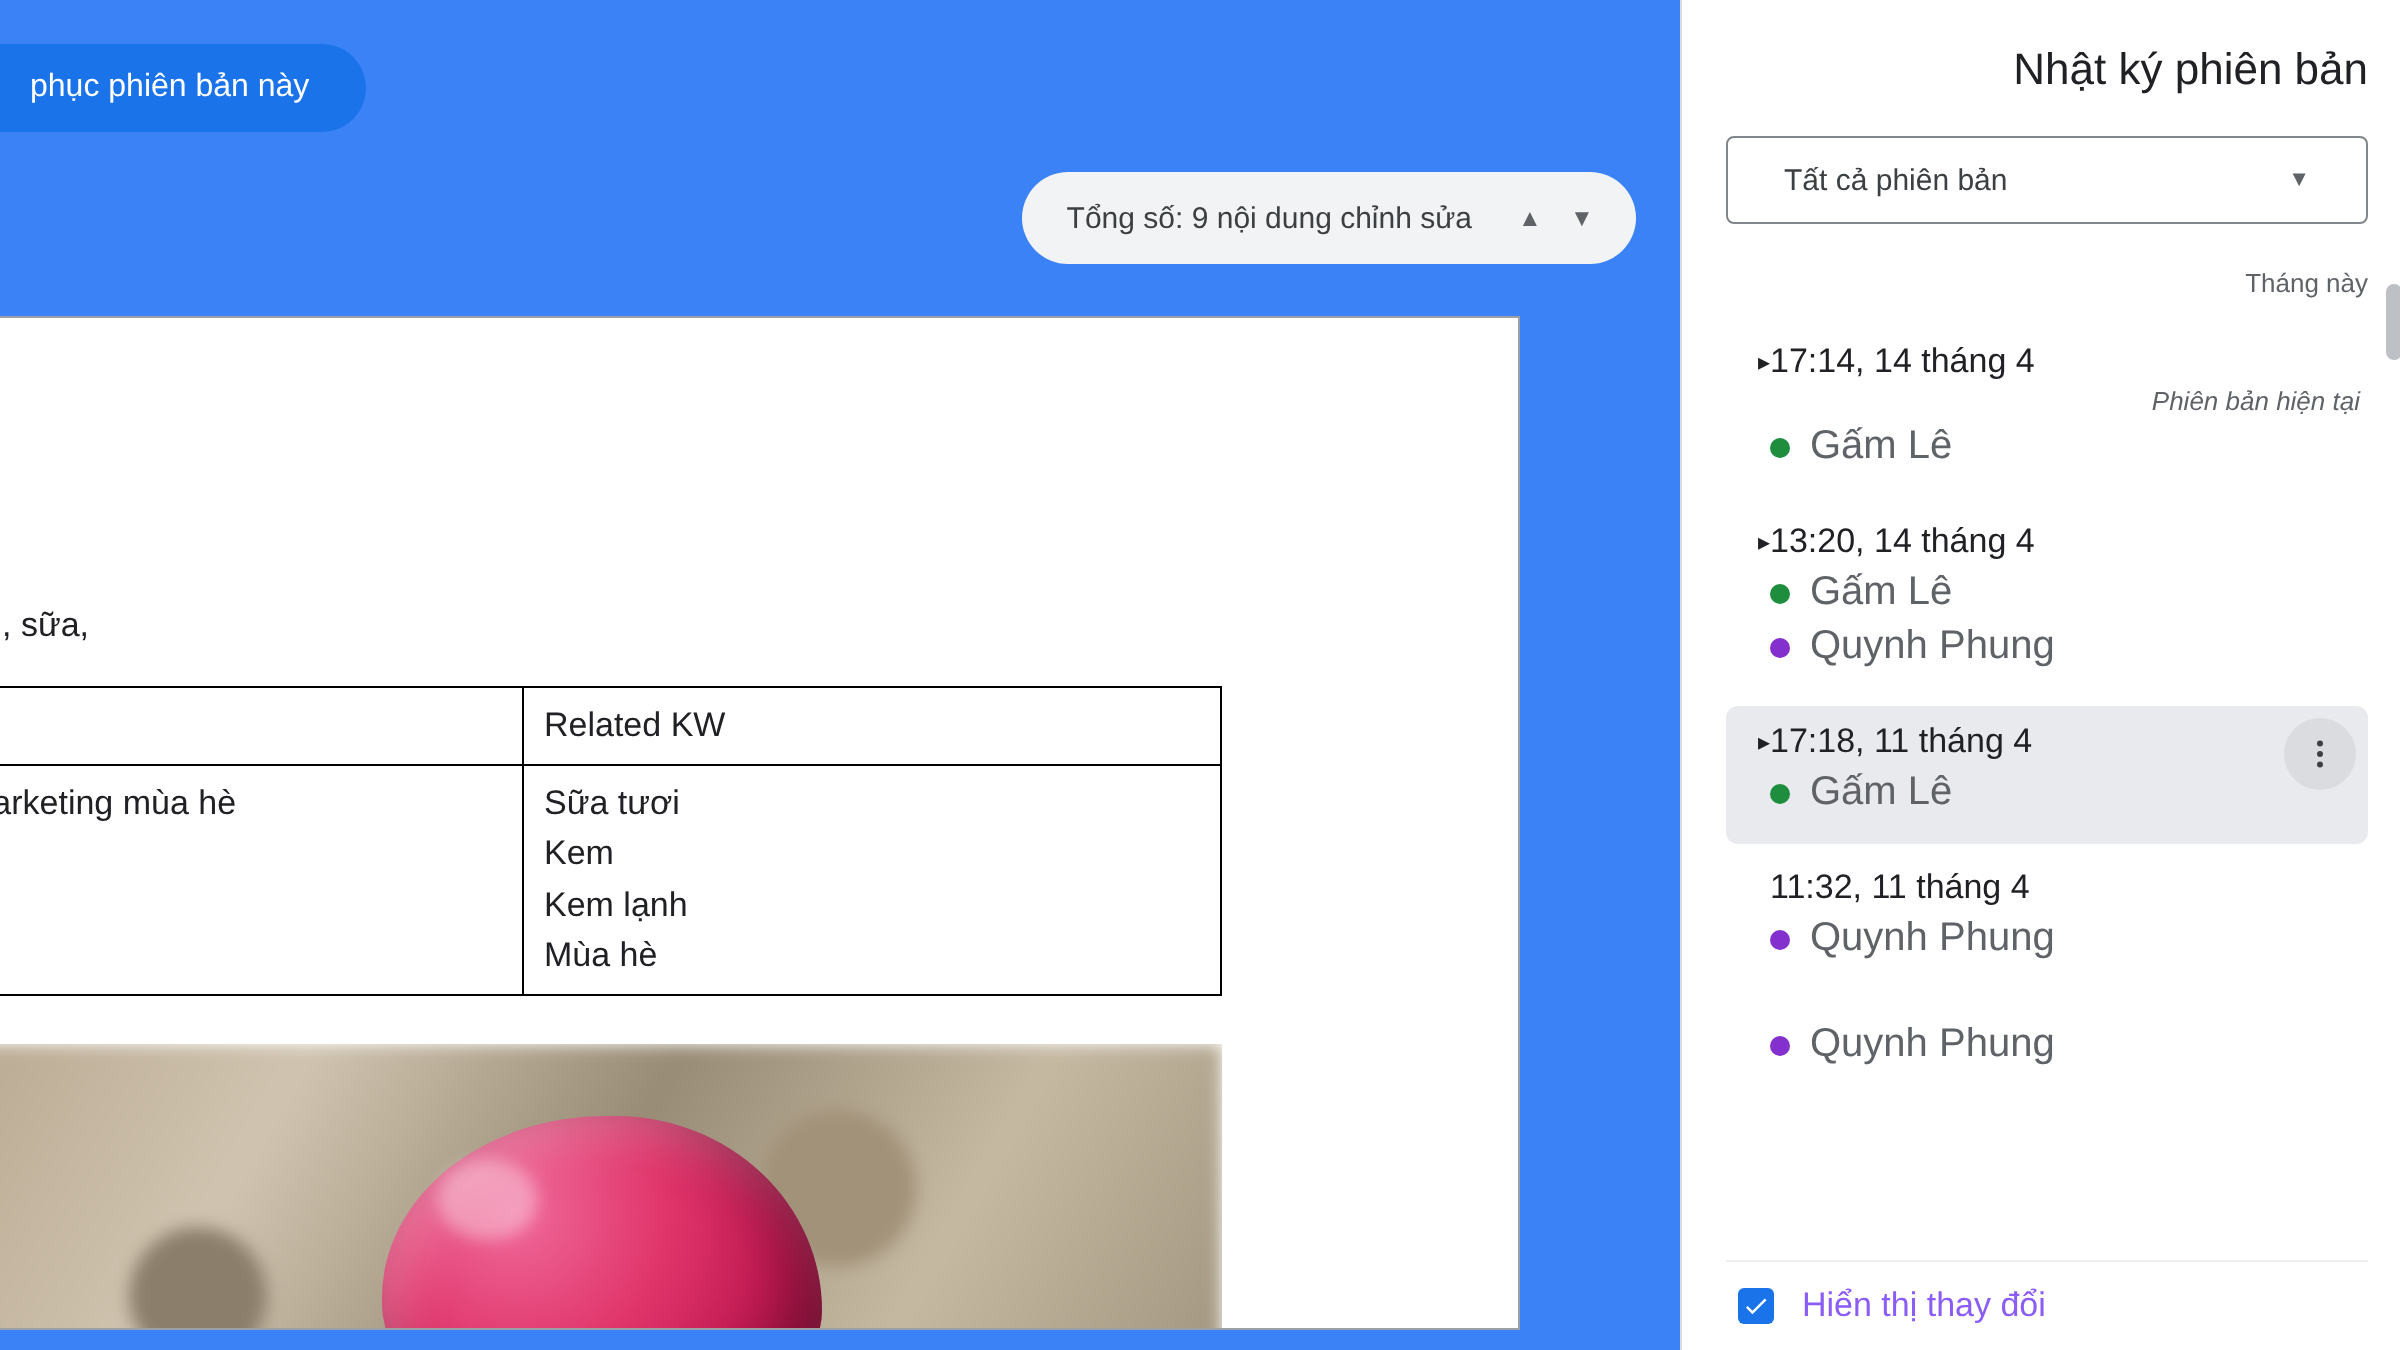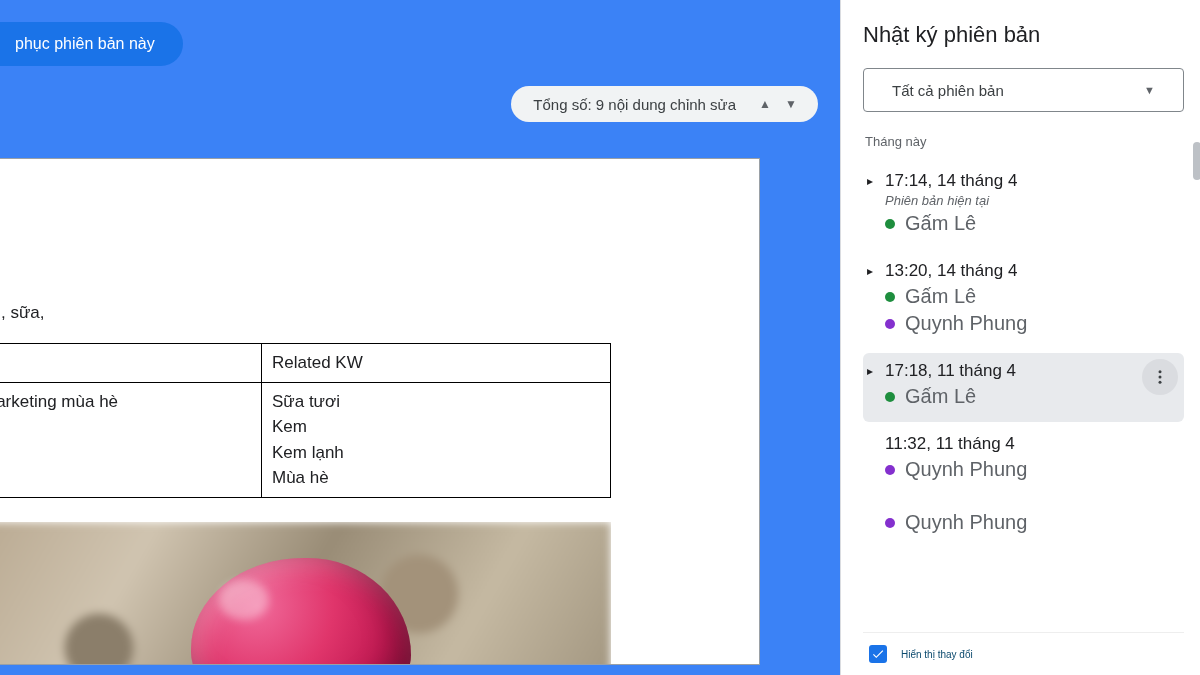--- a/index.html
+++ b/index.html
@@ -31,21 +31,21 @@
     font-size: 16px;
     border: none;
     cursor: pointer;
   }
   .edits-pill {
     position: absolute;
     top: 86px;
     right: 22px;
     background: #f1f3f4;
     border-radius: 24px;
-    height: 36px;
+    height: 46px;
     display: flex;
     align-items: center;
     padding: 0 14px 0 22px;
     font-size: 15px;
     color: #3c4043;
   }
   .edits-pill .arrow {
     width: 26px;
     text-align: center;
     color: #5f6368;
@@ -122,20 +122,21 @@
 
   
   .sidebar {
     width: 360px;
     border-left: 1px solid #dadce0;
     background: #fff;
     padding: 22px 16px 8px 22px;
     display: flex;
     flex-direction: column;
     position: relative;
+    text-align: right;
   }
   .sidebar h2 {
     font-size: 22px;
     font-weight: 400;
     color: #202124;
     margin-bottom: 20px;
   }
   .dropdown {
     border: 1px solid #80868b;
     border-radius: 4px;
@@ -209,22 +210,22 @@
     display: flex;
     align-items: center;
     justify-content: center;
     color: #3c4043;
   }
   .more-btn svg { width: 18px; height: 18px; fill: #3c4043; }
   .show-changes {
     display: flex;
     align-items: center;
     padding: 12px 0 4px 6px;
-    font-size: 10px;
-    color: #0c4a6e;
+    font-size: 17px;
+    color: #8b5cf6;
     border-top: 1px solid #eee;
   }
   .checkbox {
     width: 18px; height: 18px;
     border-radius: 3px;
     background: #1a73e8;
     margin-right: 14px;
     display: flex;
     align-items: center;
     justify-content: center;

